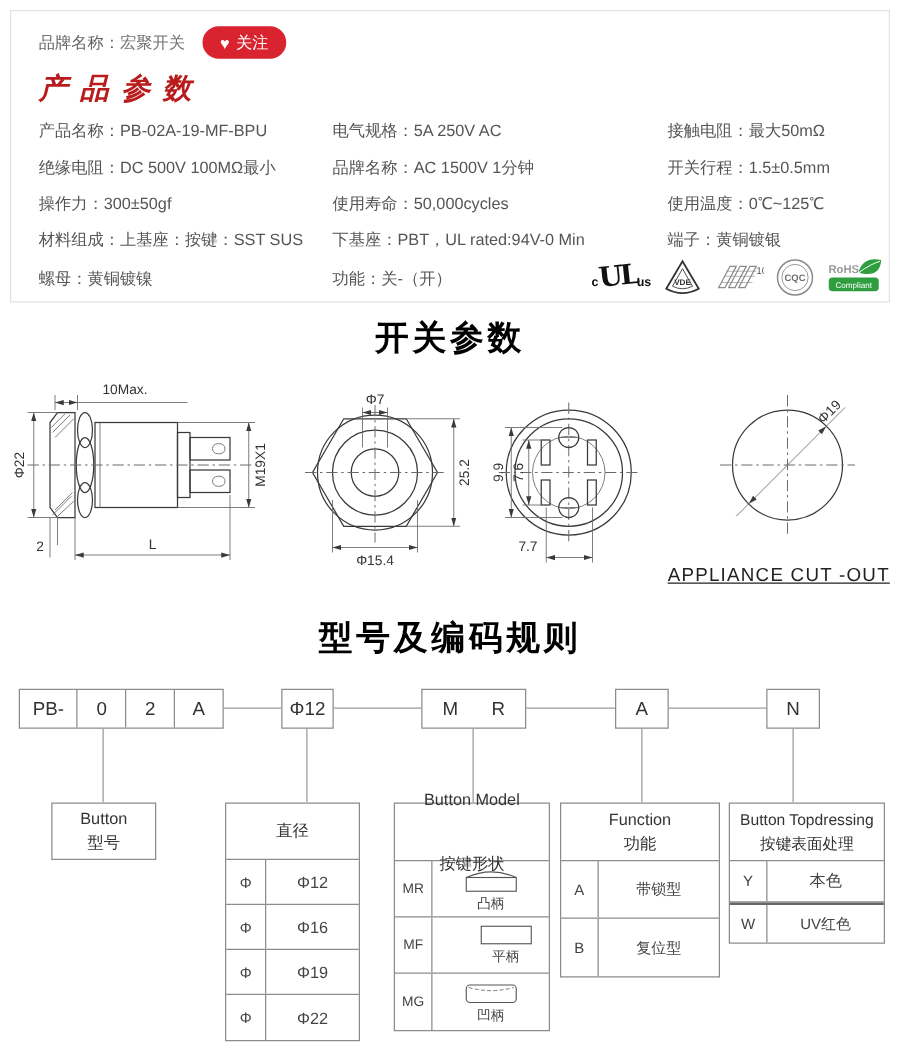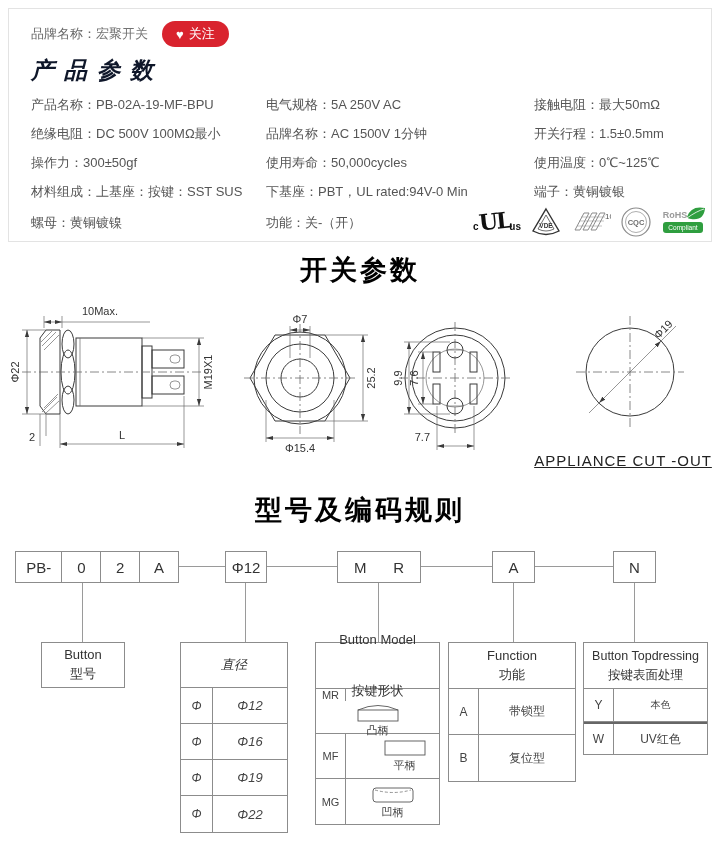--- a/index.html
+++ b/index.html
@@ -10,21 +10,21 @@
   .card { position:absolute; left:8px; top:8px; width:704px; height:234px;
           border:1px solid #e3e3e3; background:#fff; }
   .brand-row { position:absolute; left:22px; top:12px; display:flex; align-items:center; }
   .brand-label { font-size:13px; color:#666; }
   .brand-name { font-size:13px; color:#737373; text-decoration:none; }
   .follow-btn { margin-left:14px; height:26px; padding:0 14px; border:none; cursor:pointer;
                 background:#d9232e; color:#fff; border-radius:13px; font-size:13px;
                 display:flex; align-items:center; gap:5px; font-family:"Liberation Sans",sans-serif; }
   .follow-heart { font-size:13px; line-height:1; }
   .pp-title { position:absolute; left:22px; top:46px; font-family:"DejaVu Serif", serif;
-              font-style:italic; font-weight:bold; font-size:23px; letter-spacing:10px; color:#0f172a; }
+              font-style:italic; font-weight:bold; font-size:23px; letter-spacing:10px; color:#b91c1c; }
   .spec { position:absolute; font-size:13px; color:#555; white-space:nowrap; }
 
   
   .certs { position:absolute; left:436px; top:192px; width:262px; height:42px;
            display:flex; align-items:center; justify-content:flex-end; gap:9px; }
   .cul { display:flex; align-items:flex-end; color:#111; }
   .cul .sm { font-size:10px; font-weight:bold; }
   .cul .big { font-size:22px; font-weight:bold; letter-spacing:-2px; line-height:0.9;
               transform:rotate(-6deg); font-family:"DejaVu Serif",serif; }
 
@@ -267,21 +267,21 @@
   <div class="vline" style="left:513px; top:583px; height:59px;"></div>
   <div class="vline" style="left:634px; top:583px; height:59px;"></div>
 
   <div class="ctable" style="left:41px; top:642px; width:84px; height:46px;">
     <div class="hdr" style="height:100%; border-bottom:none;">
       <div>Button</div>
       <div>型号</div>
     </div>
   </div>
 
-  <div class="ctable" style="left:180px; top:642px; width:108px;font-style:italic;">
+  <div class="ctable" style="left:180px; top:642px; width:108px;">
     <div class="hdr" style="height:45px;">直径</div>
     <div class="trow" style="height:36px;">
       <div class="tkey">Φ</div>
       <div class="tval">Φ12</div>
     </div>
     <div class="trow" style="height:36px;">
       <div class="tkey">Φ</div>
       <div class="tval">Φ16</div>
     </div>
     <div class="trow" style="height:36px;">
@@ -292,21 +292,21 @@
       <div class="tkey">Φ</div>
       <div class="tval">Φ22</div>
     </div>
   </div>
 
   <div class="ctable" style="left:315px; top:642px; width:125px;">
     <div class="hdr" style="height:46px;gap:32px;">
       <div>Button Model</div>
       <div>按键形状</div>
     </div>
-    <div class="trow" style="height:45px;flex-direction:column;">
+    <div class="trow" style="height:45px;">
       <div class="tkey" style="width:30px; font-size:11px;">MR</div>
       <div class="bm-val">
         <svg width="64" height="21">
           <path d="M12,9 Q32,0 52,9" fill="none" stroke="#555" stroke-width="0.9"></path>
           <rect x="12" y="9" width="40" height="11" fill="none" stroke="#555" stroke-width="0.9"></rect>
         </svg>
         <div class="bm-label">凸柄</div>
       </div>
     </div>
     <div class="trow" style="height:45px;gap:24px;">
@@ -345,21 +345,21 @@
     </div>
   </div>
 
   <div class="ctable" style="left:583px; top:642px; width:125px;">
     <div class="hdr" style="height:46px; font-size:12.5px;">
       <div>Button Topdressing</div>
       <div>按键表面处理</div>
     </div>
     <div class="trow" style="height:33px;">
       <div class="tkey" style="width:30px;">Y</div>
-      <div class="tval" style="font-size:10px;text-align:right;">本色</div>
+      <div class="tval" style="font-size:13px;text-align:right;">本色</div>
     </div>
     <div class="trow thick" style="height:32px;">
       <div class="tkey" style="width:30px;">W</div>
       <div class="tval" style="font-size:12px;">UV红色</div>
     </div>
   </div>
 
 </div>
 
 </body></html>

